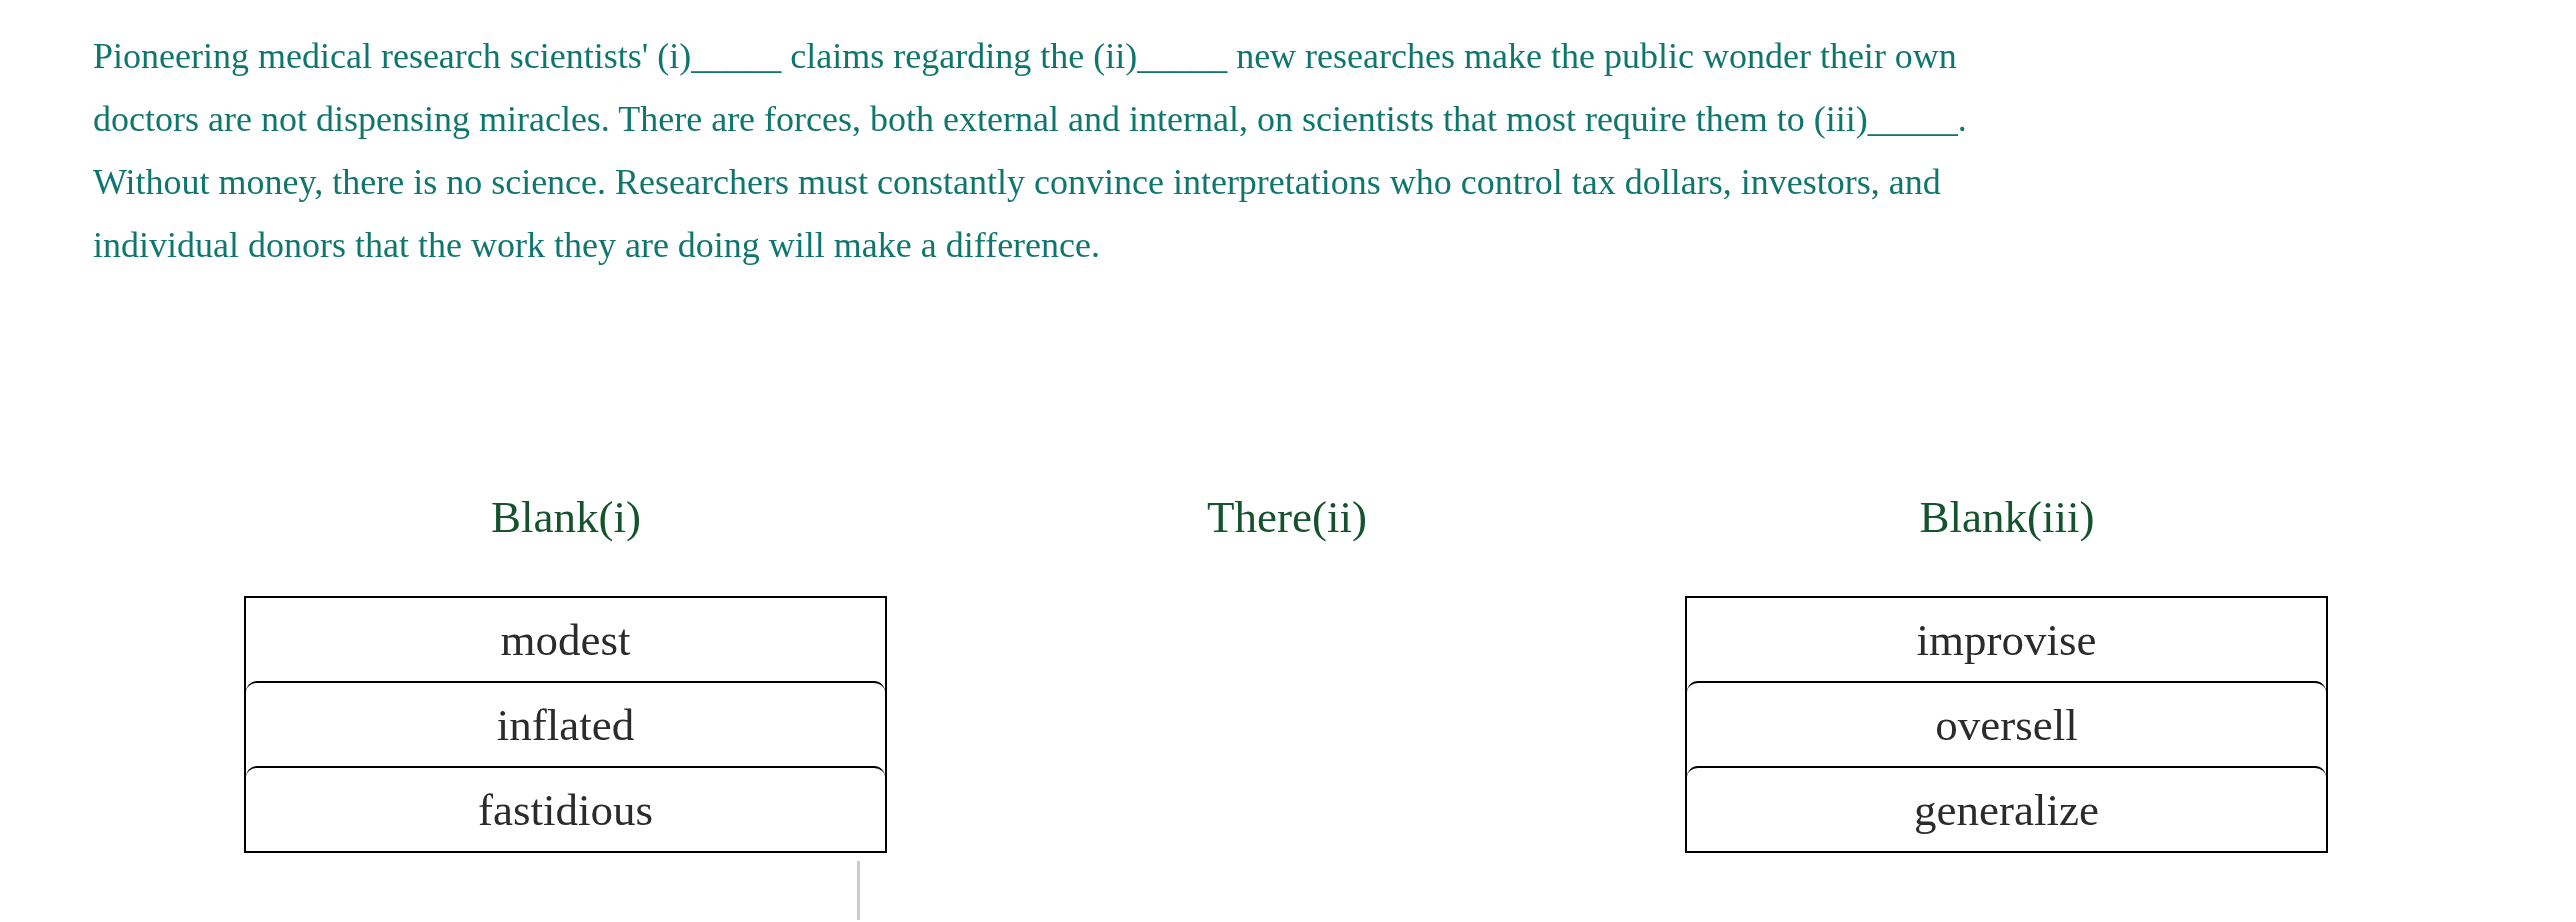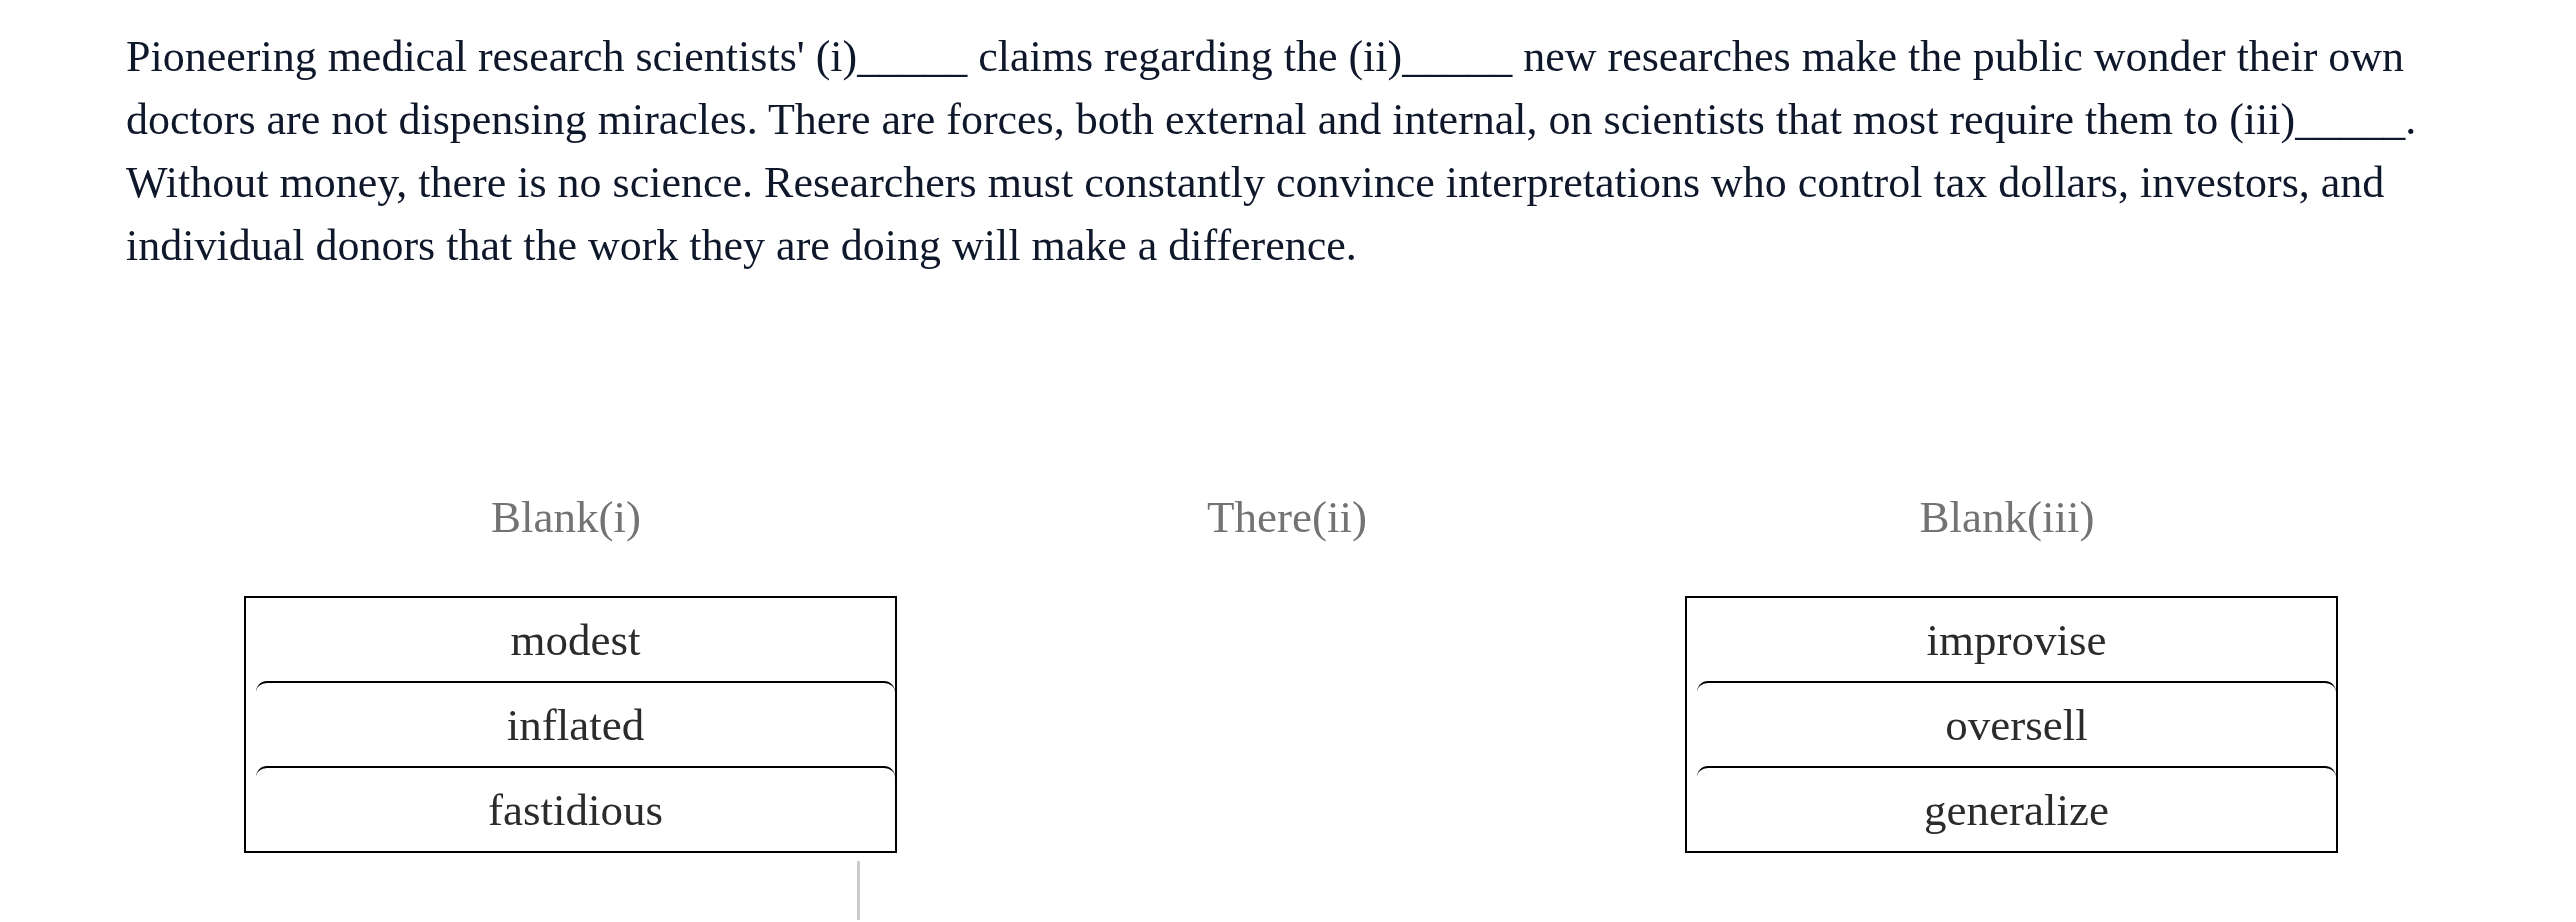--- a/index.html
+++ b/index.html
@@ -16,48 +16,46 @@
     font-family: "Liberation Serif", "DejaVu Serif", serif;
     color: #333333;
   }
   
   .passage {
     position: absolute;
     left: 93px;
     top: 25px;
   }
   .passage-line {
-    font-size: 44px;
+    font-size: 36px;
     line-height: 63px;
     white-space: nowrap;
-    color: #0f172a;
-    margin-left: 33px;
+    color: #0f766e;
   }
   
   .col-header {
     position: absolute;
     top: 494px;
     width: 644px;
     height: 46px;
     font-size: 45px;
     line-height: 46px;
     text-align: center;
-    color: #737373;
+    color: #14532d;
   }
   #header-1 { left: 244px; }
   #header-2 { left: 965px; }
   #header-3 { left: 1685px; }
   
   .options-table {
     position: absolute;
     top: 596px;
     width: 639px;
     border: 2.5px solid #000000;
     background: #ffffff;
-    padding-left: 10px;
   }
   #table-1 { left: 244px; }
   #table-2 { left: 965px; }
   #table-3 { left: 1685px; }
   .option-cell {
     height: 83px;
     display: flex;
     align-items: center;
     justify-content: center;
     font-size: 45px;

